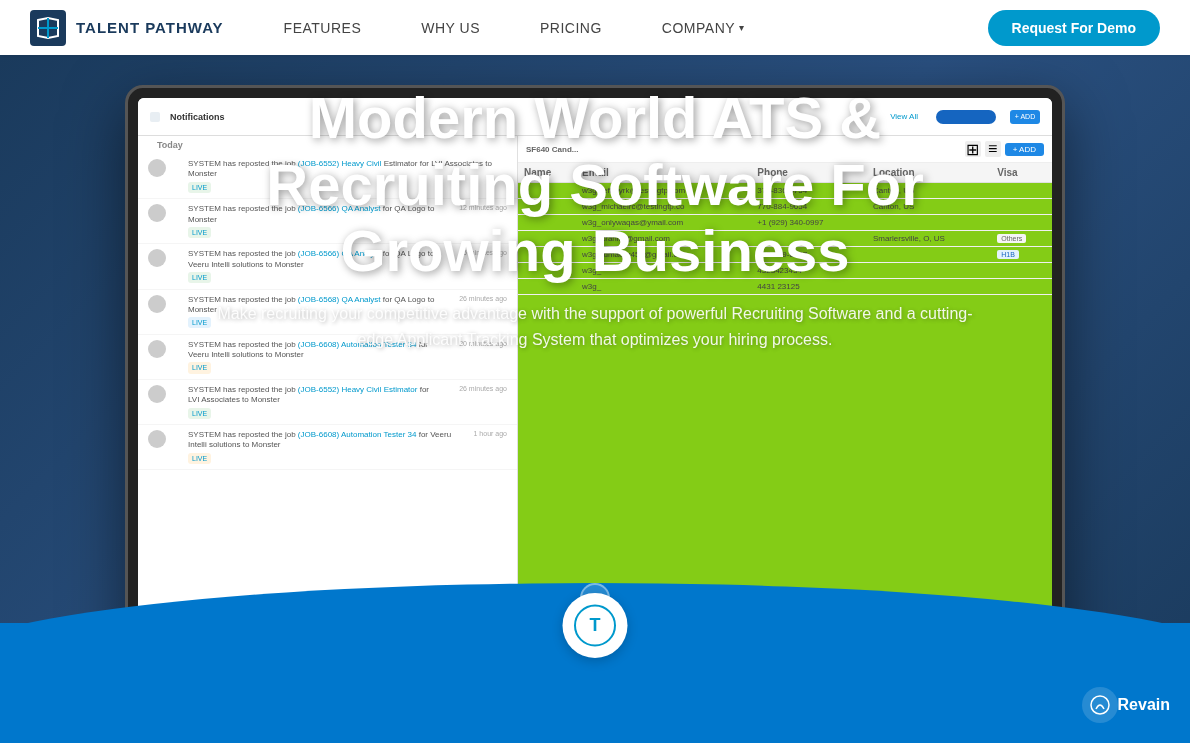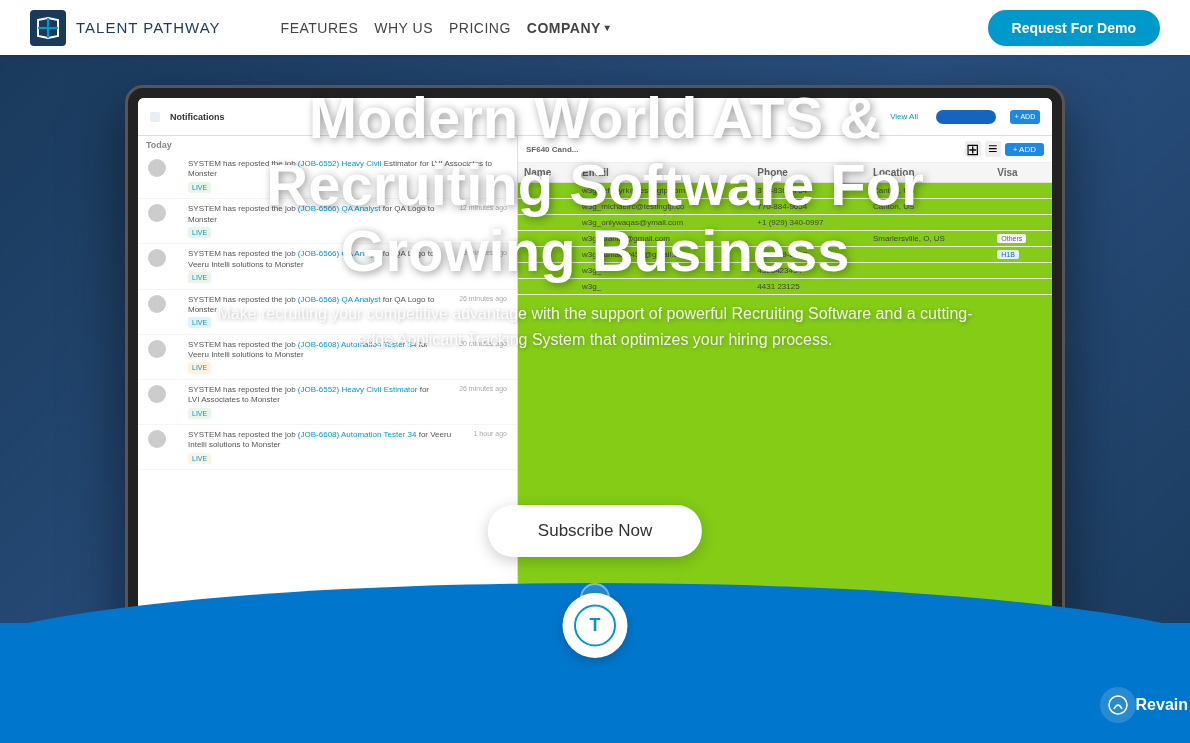--- a/index.html
+++ b/index.html
@@ -22,44 +22,43 @@
       align-items: center;
       gap: 10px;
       margin-right: 60px;
     }
     .logo-icon {
       width: 36px;
       height: 36px;
     }
     .logo-text {
       font-size: 15px;
-      font-weight: 400;
+      font-weight: 700;
       color: #1a3a5c;
       letter-spacing: 1px;
       text-transform: uppercase;
     }
     .nav-links {
       display: flex;
       align-items: flex-end;
-      gap: 16px;
+      gap: 60px;
       flex: 1;
     }
     .nav-link {
       font-size: 14px;
       color: #444;
       font-weight: 500;
       letter-spacing: 0.5px;
       text-transform: uppercase;
       cursor: pointer;
     }
     .company-link {
       display: flex;
       align-items: center;
       gap: 4px;
-      font-weight: bold;
     }
     .chevron-icon {
       font-size: 10px;
       color: #444;
     }
     .demo-btn {
       background: #0099cc;
       color: #fff;
       border: none;
       border-radius: 25px;
@@ -159,21 +158,21 @@
       overflow: hidden;
     }
     .notifications-panel {
       width: 380px;
       background: #fff;
       border-right: 1px solid #e0e0e0;
       display: flex;
       flex-direction: column;
       font-size: 9px;
     }
-    .notif-today { padding: 4px 8px; font-size: 9px; color: #888; font-weight: 600; }
+    .notif-today { padding: 4px 19px; font-size: 9px; color: #888; font-weight: 600; }
     .notif-item {
       display: flex;
       align-items: flex-start;
       padding: 5px 10px;
       border-bottom: 1px solid #f5f5f5;
       gap: 22px;
     }
     .notif-avatar {
       width: 18px; height: 18px;
       border-radius: 50%;
@@ -363,21 +362,21 @@
       display: flex;
       align-items: center;
       justify-content: center;
       box-shadow: 0 3px 12px rgba(0,0,0,0.2);
     }
 
     
     .revain-badge {
       position: absolute;
       bottom: 20px;
-      right: 2px;
+      right: 20px;
       z-index: 30;
       display: flex;
       align-items: center;
       color: #fff;
       font-size: 16px;
       font-weight: 600;
     }
     .revain-icon {
       width: 36px;
       height: 36px;
@@ -587,23 +586,20 @@
       </div>
     </div>
     <div class="laptop-base"></div>
   </div>
 
   <div class="hero-overlay">
     <h1 class="hero-headline">Modern World ATS &amp; Recruiting Software For Growing Business</h1>
     <p class="hero-subtext">Make recruiting your competitive advantage with the support of powerful Recruiting Software and a cutting-edge Applicant Tracking System that optimizes your hiring process.</p>
   </div>
 
-  <div class="subscribe-btn-wrapper">
-    <button class="subscribe-btn">Subscribe Now</button>
-  </div>
 
   <div class="scroll-indicator">
     <div class="scroll-dot">
       <span>▼</span>
     </div>
   </div>
 
   <div class="blue-wave"></div>
 
   <div class="brand-circle">

